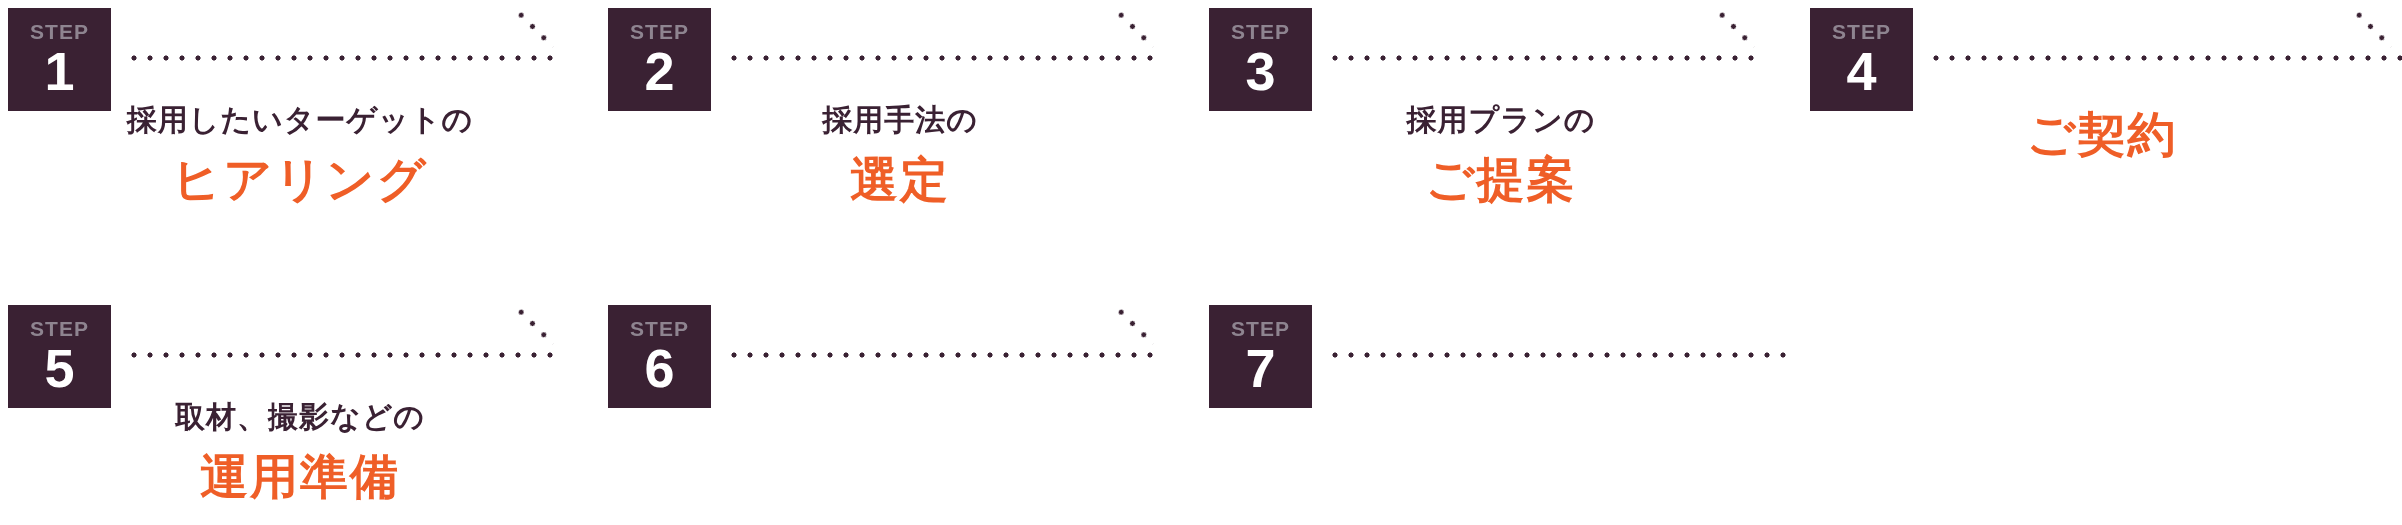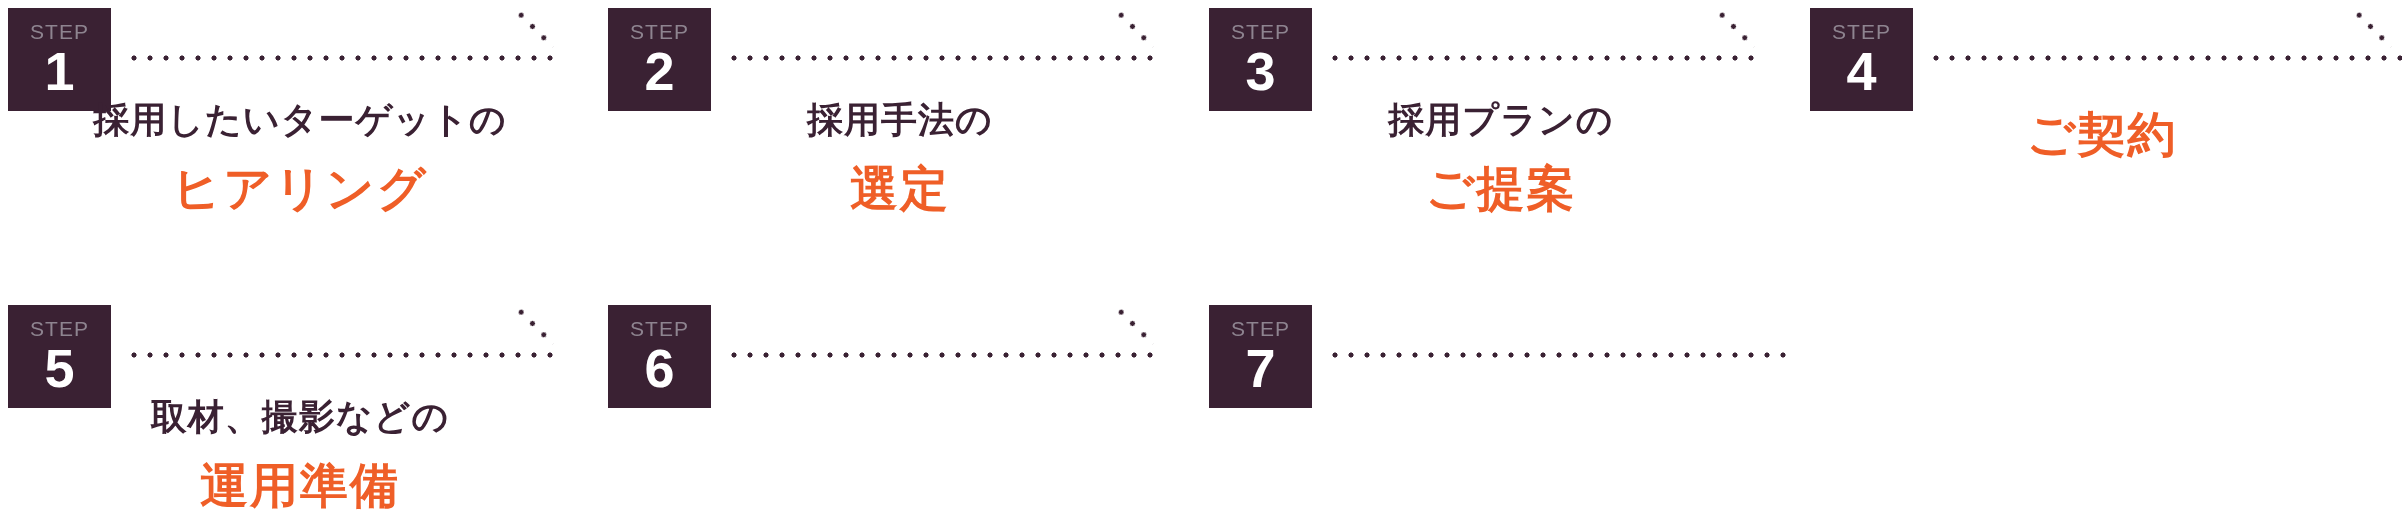--- a/index.html
+++ b/index.html
@@ -21,21 +21,21 @@
   .c2{left:600px;}
   .c3{left:1201px;}
   .c4{left:1802px;}
 
   .step-box{
     width:103px;height:103px;margin-left:8px;
     background:var(--dark);
     display:flex;flex-direction:column;align-items:center;justify-content:center;
   }
   .step-word{
-    font-size:21px;font-weight:400;color:var(--label-gray);
+    font-size:21px;font-weight:700;color:var(--label-gray);
     letter-spacing:1px;line-height:1;margin-top:3px;
   }
   .step-num{
     font-size:54px;font-weight:700;color:#FFFFFF;line-height:1.1;
   }
 
   
   .dots{
     position:absolute;left:131px;top:47px;height:6px;width:424px;
     background-image:radial-gradient(circle at 3px 3px,var(--dark) 2.2px,transparent 2.9px);
@@ -48,26 +48,26 @@
   .diag{
     position:absolute;left:512px;top:19px;width:48px;height:6px;
     background-image:radial-gradient(circle at 3px 3px,var(--dark) 2.2px,transparent 2.9px);
     background-size:16px 6px;background-repeat:repeat-x;
     transform:rotate(45deg);
   }
   .diag-right{left:548px;}   
 
   .step-text{position:absolute;top:90px;left:0;width:600px;text-align:center;}
   .step-title{
-    font-size:36px;font-weight:700;color:var(--dark);
+    font-size:30px;font-weight:700;color:var(--dark);
     line-height:44px;letter-spacing:1px;
   }
   .step-highlight{
     font-size:48px;font-weight:700;color:var(--orange);
-    line-height:58px;letter-spacing:2px;margin-top:18px;
+    line-height:58px;letter-spacing:2px;margin-top:9px;
   }
   .single .step-highlight{margin-top:8px;}
 </style>
 </head>
 <body>
 
 <div class="canvas">
 
   <div class="step r1 c1">
     <div class="step-box">

